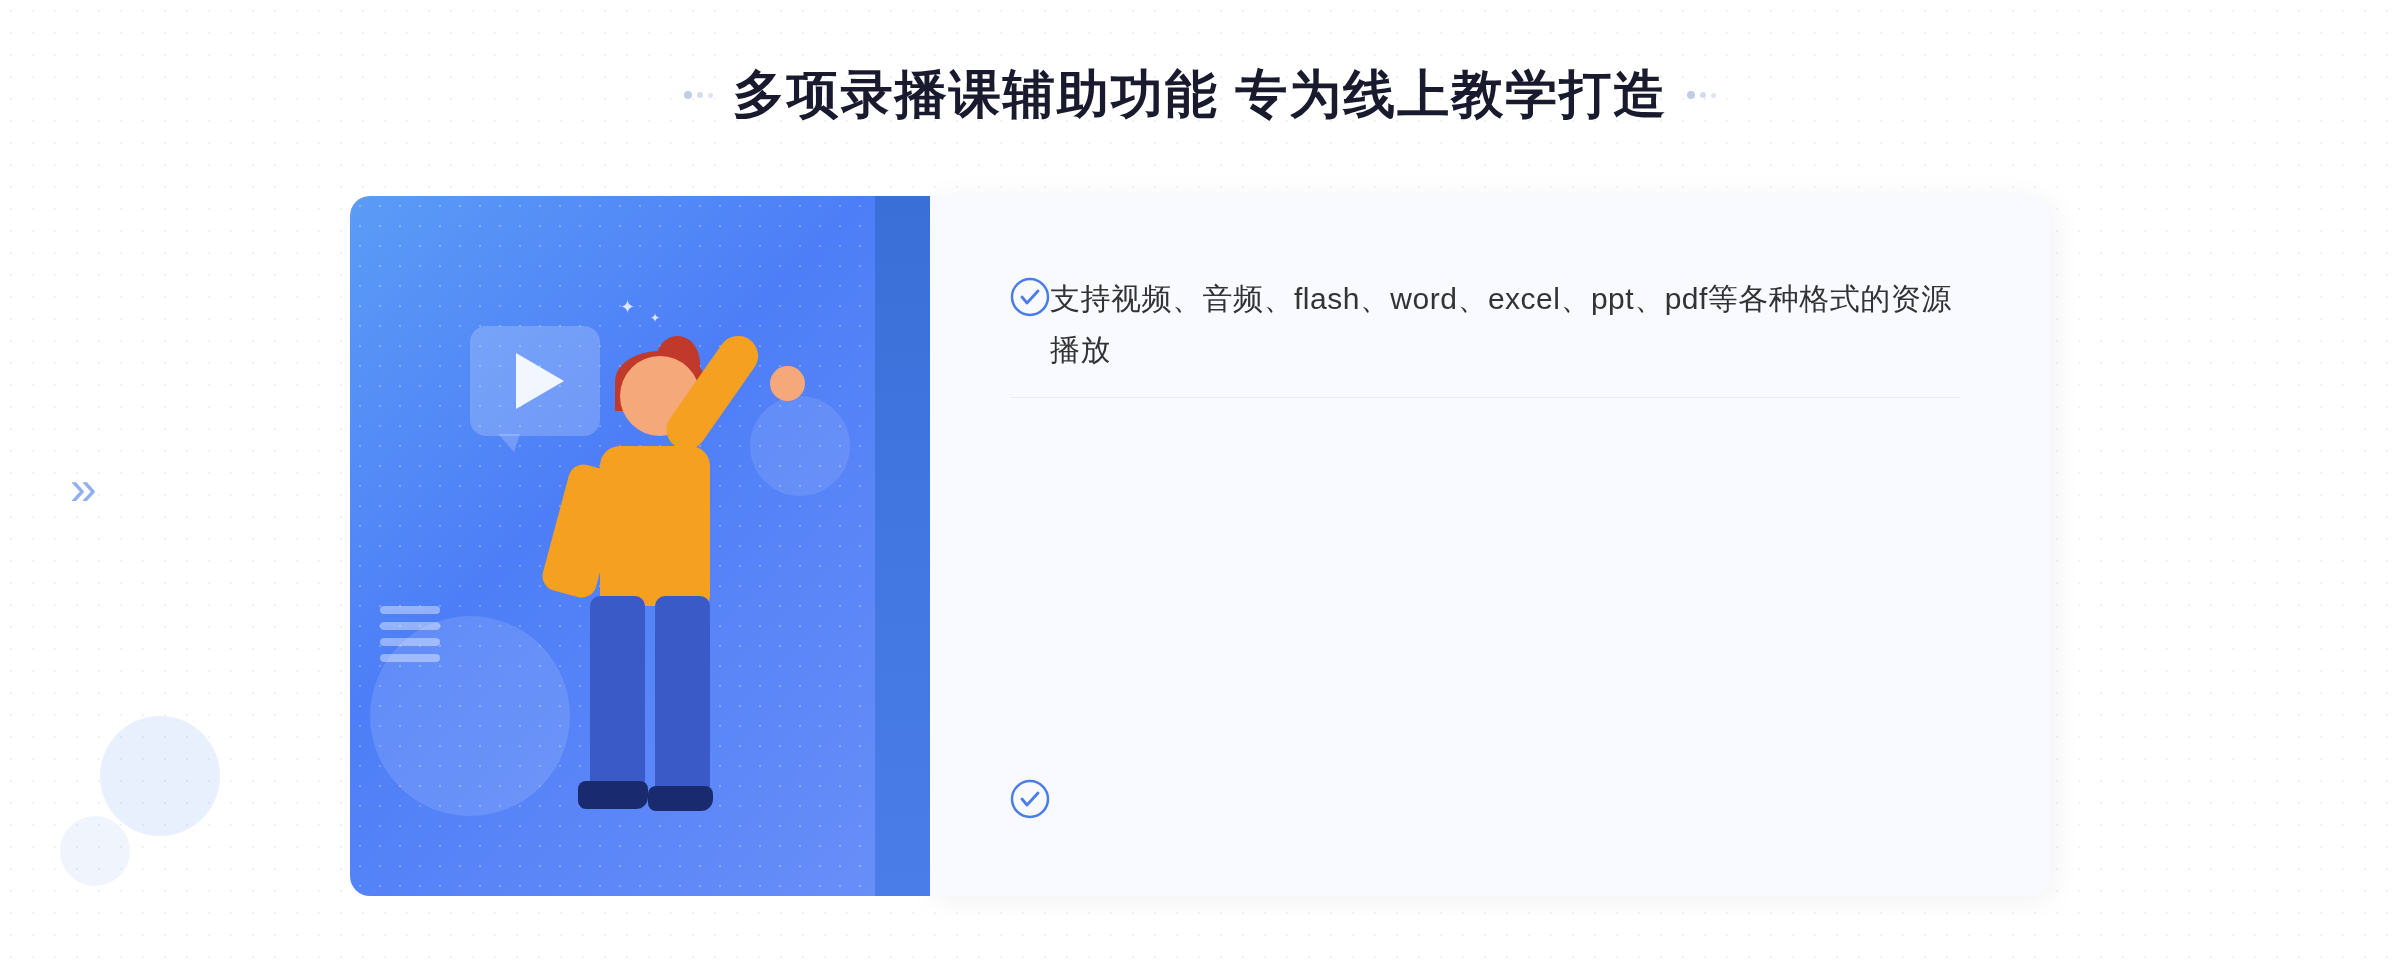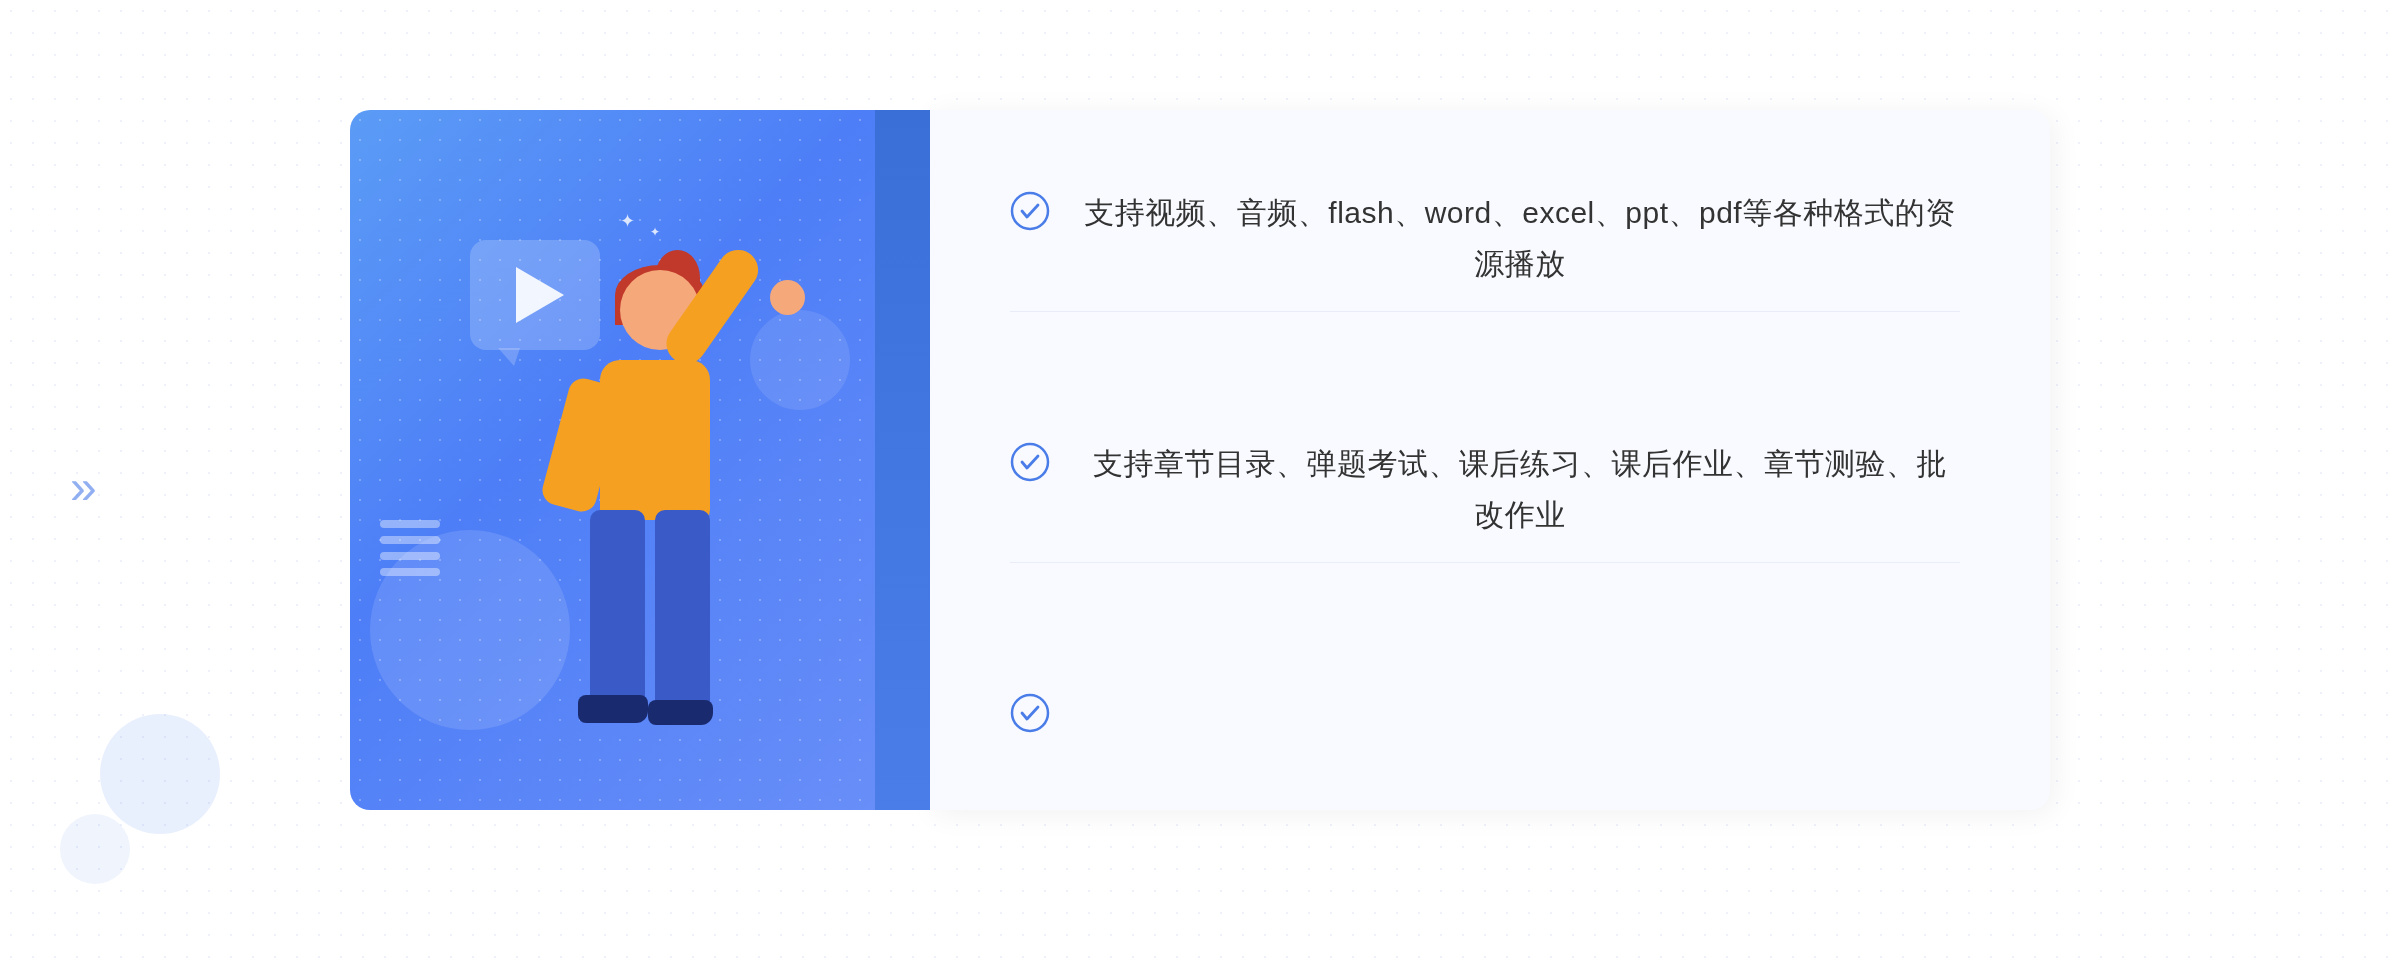--- a/index.html
+++ b/index.html
@@ -373,24 +373,22 @@
       padding: 55px 90px 55px 80px;
       display: flex;
       flex-direction: column;
       justify-content: space-between;
       box-shadow: 4px 4px 30px rgba(0,0,0,0.06);
     }
 
     .feature-item {
       display: flex;
       align-items: flex-start;
-      gap: 30px;
       padding: 22px 0;
       border-bottom: 1px solid #e8edf8;
-      text-align: center;
     }
 
     .feature-item:last-child {
       border-bottom: none;
     }
 
     .check-icon {
       width: 40px;
       height: 40px;
       flex-shrink: 0;
@@ -439,20 +437,33 @@
 <div class="page-wrapper">
 
   <div class="page-chevron-left">
     <div class="chevron-symbol">»</div>
   </div>
 
   <div class="bottom-left-deco"></div>
   <div class="bottom-left-deco2"></div>
 
   <div class="header-section">
+    <div class="header-title-row">
+      <div class="dot-decoration">
+        <span></span>
+        <span></span>
+        <span></span>
+      </div>
+      <h1 class="main-title">多项录播课辅助功能 专为线上教学打造</h1>
+      <div class="dot-decoration">
+        <span></span>
+        <span></span>
+        <span></span>
+      </div>
+    </div>
   </div>
 
   <div class="content-area">
 
     <div class="illustration-panel">
       <div class="blue-bar"></div>
 
       <div class="play-bubble">
         <div class="play-triangle"></div>
       </div>
@@ -492,36 +503,27 @@
       <div class="feature-item">
         <div class="check-icon">
           <svg viewBox="0 0 40 40" fill="none" xmlns="http://www.w3.org/2000/svg">
             <circle cx="20" cy="20" r="18" stroke="#4a7de8" stroke-width="2.5" fill="none"></circle>
             <polyline points="12,20 17,26 28,14" stroke="#4a7de8" stroke-width="2.8" stroke-linecap="round" stroke-linejoin="round" fill="none"></polyline>
           </svg>
         </div>
         <p class="feature-text">支持视频、音频、flash、word、excel、ppt、pdf等各种格式的资源播放</p>
       </div>
 
+
       <div class="feature-item">
         <div class="check-icon">
           <svg viewBox="0 0 40 40" fill="none" xmlns="http://www.w3.org/2000/svg">
             <circle cx="20" cy="20" r="18" stroke="#4a7de8" stroke-width="2.5" fill="none"></circle>
             <polyline points="12,20 17,26 28,14" stroke="#4a7de8" stroke-width="2.8" stroke-linecap="round" stroke-linejoin="round" fill="none"></polyline>
           </svg>
         </div>
-        <p class="feature-text">支持章节目录、弹题考试、课后练习、课后作业、章节测验、批改作业</p>
-      </div>
-
-      <div class="feature-item">
-        <div class="check-icon">
-          <svg viewBox="0 0 40 40" fill="none" xmlns="http://www.w3.org/2000/svg">
-            <circle cx="20" cy="20" r="18" stroke="#4a7de8" stroke-width="2.5" fill="none"></circle>
-            <polyline points="12,20 17,26 28,14" stroke="#4a7de8" stroke-width="2.8" stroke-linecap="round" stroke-linejoin="round" fill="none"></polyline>
-          </svg>
-        </div>
       </div>
 
 
     </div>
   </div>
 
 </div>
 
 </body></html>

